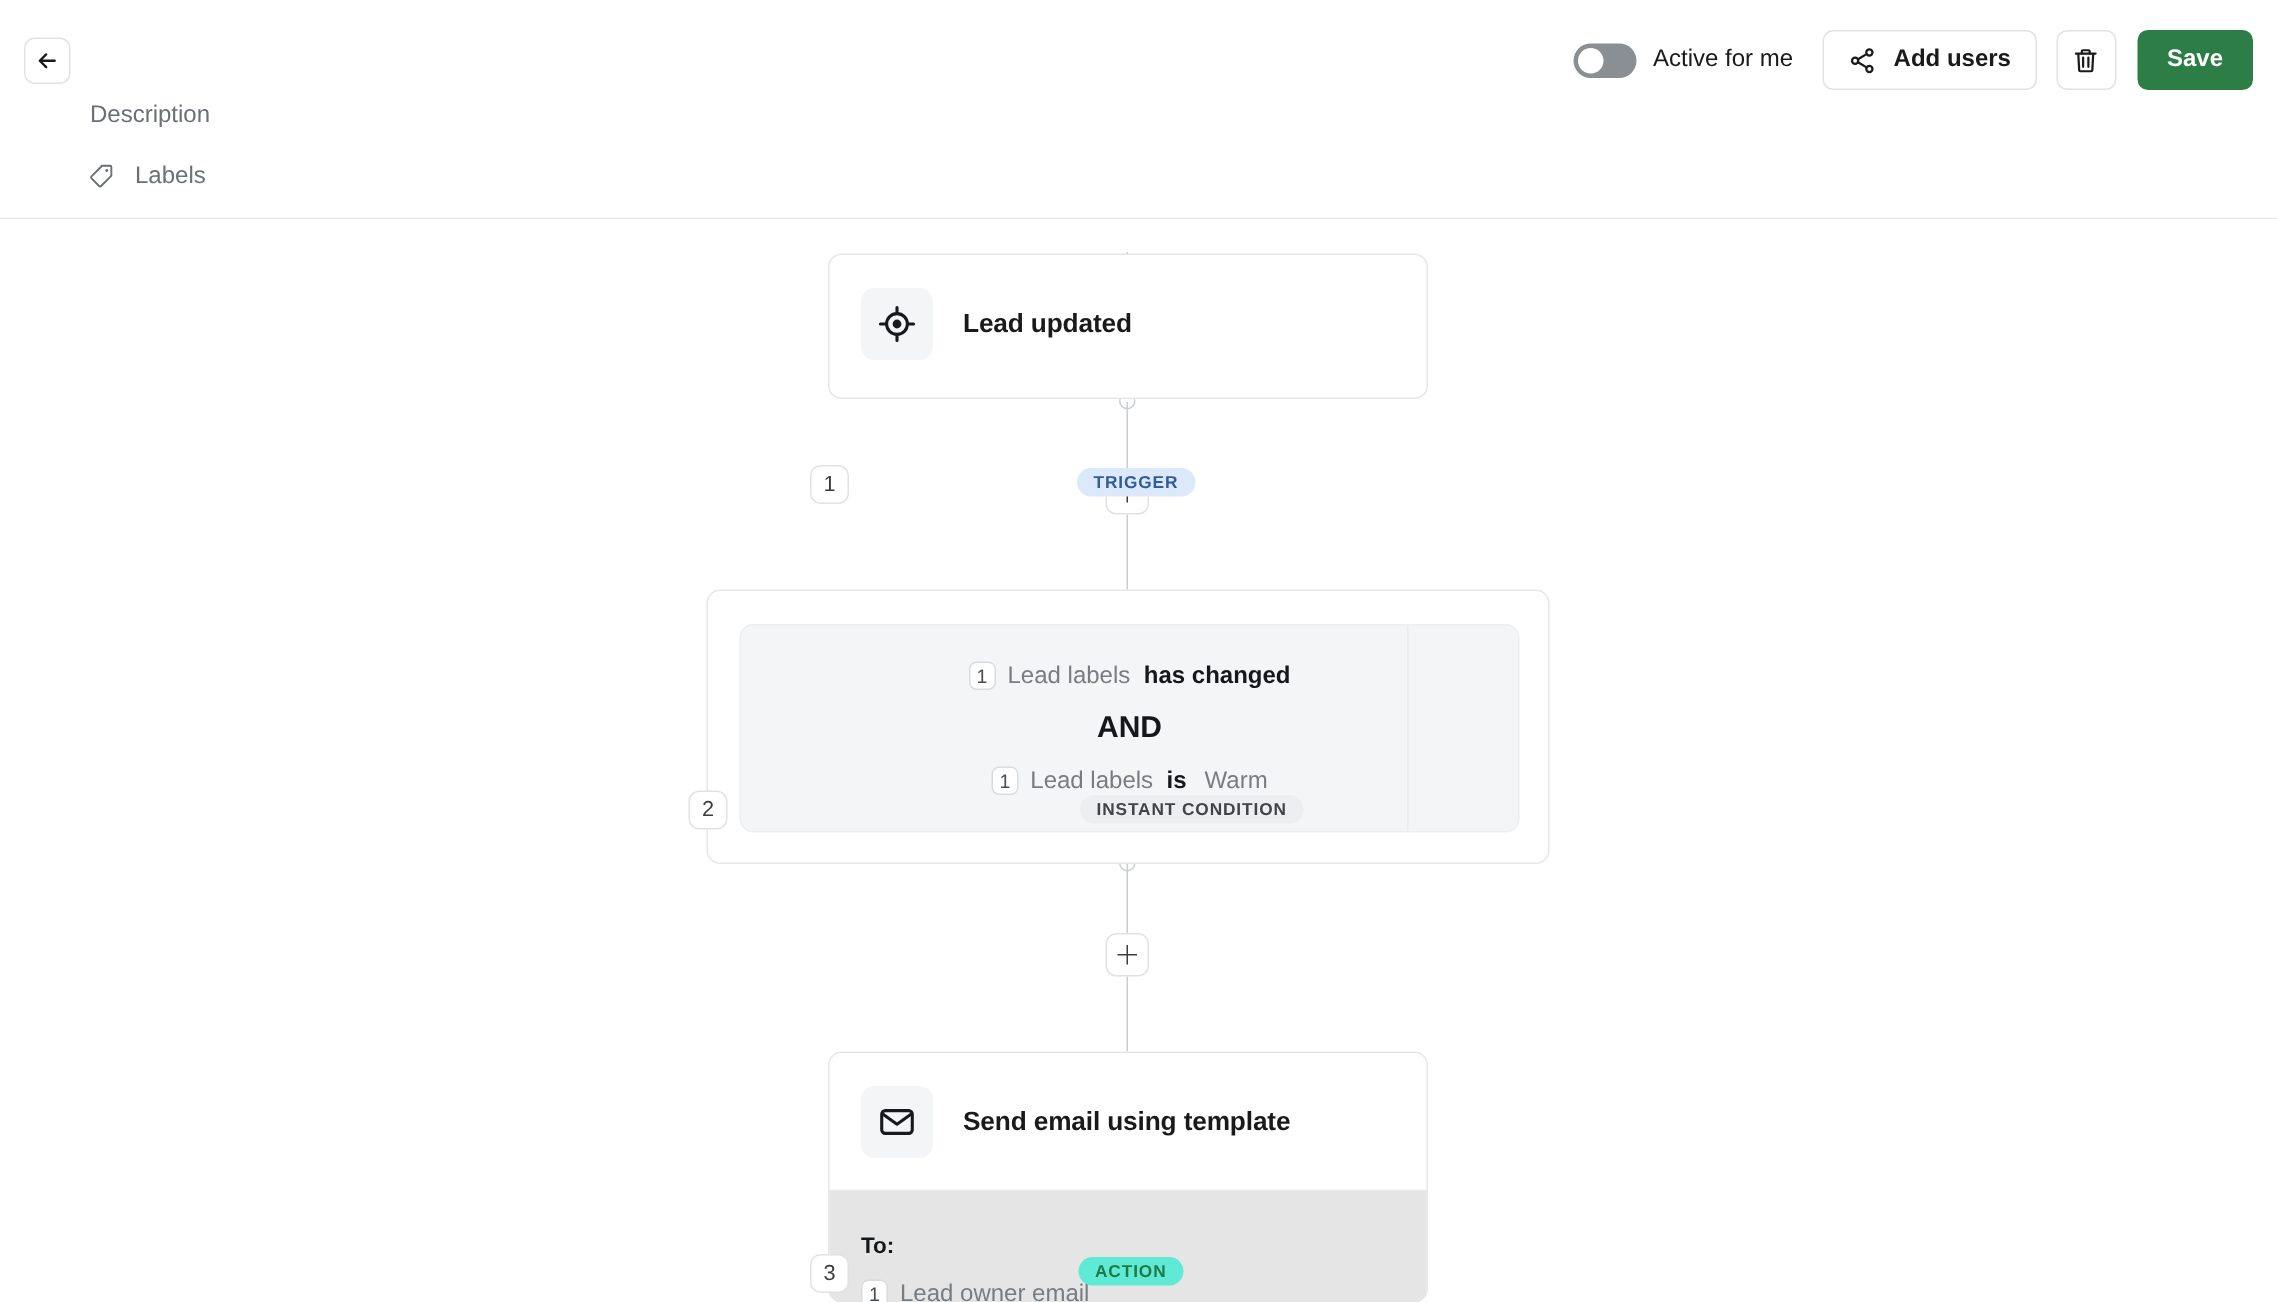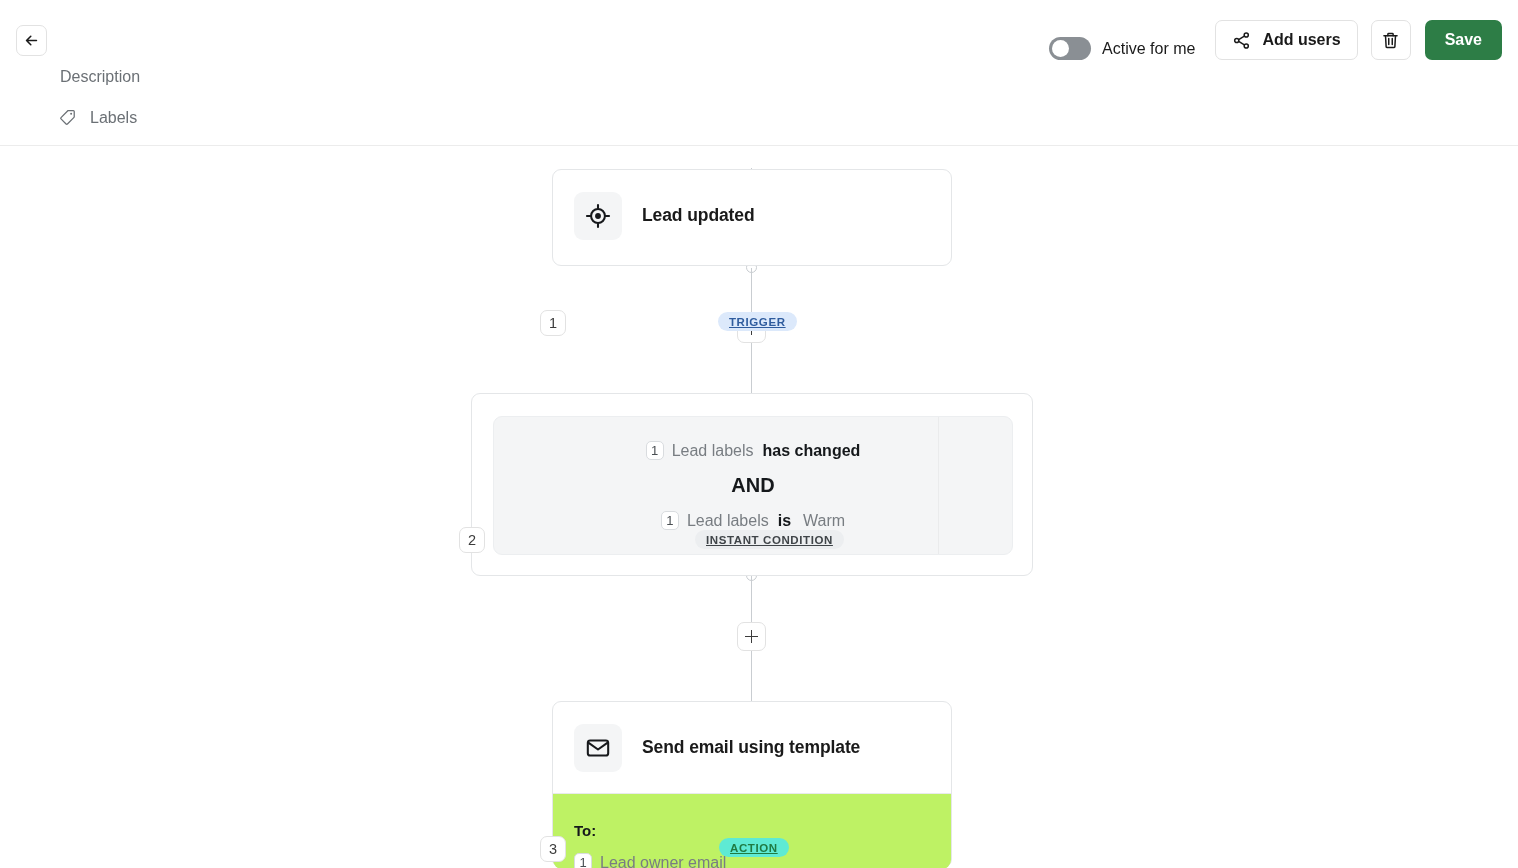--- a/index.html
+++ b/index.html
@@ -35,21 +35,21 @@
     margin-left: 12px;
     font-size: 19.5px;
     font-weight: bold;
     color: #1a1a1a;
     letter-spacing: -0.1px;
     white-space: nowrap;
   }
   .hdr-right {
     margin-left: auto;
     margin-right: 16px;
-    display: flex; align-items: flex-end;
+    display: flex; align-items: center;
   }
   .toggle-wrap {
     display: flex; align-items: center;
     margin-right: 20px;
     cursor: pointer;
   }
   .toggle {
     width: 42px; height: 23px;
     border-radius: 12px;
     background: #8a8f94;
@@ -194,21 +194,20 @@
   .type-badge {
     position: absolute;
     height: 19px;
     border-radius: 10px;
     display: flex; align-items: center; justify-content: center;
     padding: 0 11px;
     font-size: 11.5px; font-weight: bold;
     letter-spacing: 0.6px;
     z-index: 5;
     white-space: nowrap;
-    text-decoration: underline;
   }
   .badge-trigger { background: #dce9fb; color: #2f5c9e; }
   .badge-condition { background: #eceef0; color: #3f4448; }
   .badge-action { background: #5eead4; color: #1f7a43; }
 
   
   .cond-panel {
     position: absolute;
     background: #f4f5f6;
     border: 1px solid #eceef0;
@@ -244,21 +243,21 @@
     font-size: 20px; font-weight: bold; color: #15181b;
     margin: 14px 0;
     position: relative; z-index: 2;
   }
 
   
   .action-body {
     position: absolute;
     left: 0; right: 0;
     border-top: 1px solid #e9eaec;
-    background: #bef264;
+    background: #e5e5e5;
     border-bottom-left-radius: 9px;
     border-bottom-right-radius: 9px;
     padding: 28px 0 0 21px;
   }
   .action-body .field-lbl {
     font-size: 15px; font-weight: bold; color: #15181b;
     margin-bottom: 14px;
   }
   .action-body .field-val { display: flex; align-items: center; }
 </style>
@@ -367,21 +366,21 @@
 
       <div class="cond-row">
         <span class="chip">1</span>
         <span class="txt-mute">Lead labels</span>
         <span class="txt-bold" style="margin-left:9px;">is</span>
         <span class="txt-mute" style="margin-left:12px;">Warm</span>
       </div>
     </div>
   </div>
   <div class="step-num" style="left:459px; top:381px;">2</div>
-  <div class="type-badge badge-condition" style="left:695px; top:384px;">INSTANT CONDITION</div>
+  <div class="type-badge badge-condition" style="left:720px; top:384px;">INSTANT CONDITION</div>
 
   <div class="node" style="left:552px; top:555px; width:400px; height:167px;">
     <div class="node-head">
       <div class="node-icon">
         <svg width="26" height="26" viewBox="0 0 24 24" fill="none">
           <rect x="2.6" y="5" width="18.8" height="14" rx="2.2" stroke="#17191c" stroke-width="1.9"></rect>
           <path d="M3.4 7.2L12 13.4L20.6 7.2" stroke="#17191c" stroke-width="1.9" stroke-linecap="round" stroke-linejoin="round"></path>
         </svg>
       </div>
       <div class="node-title">Send email using template</div>

